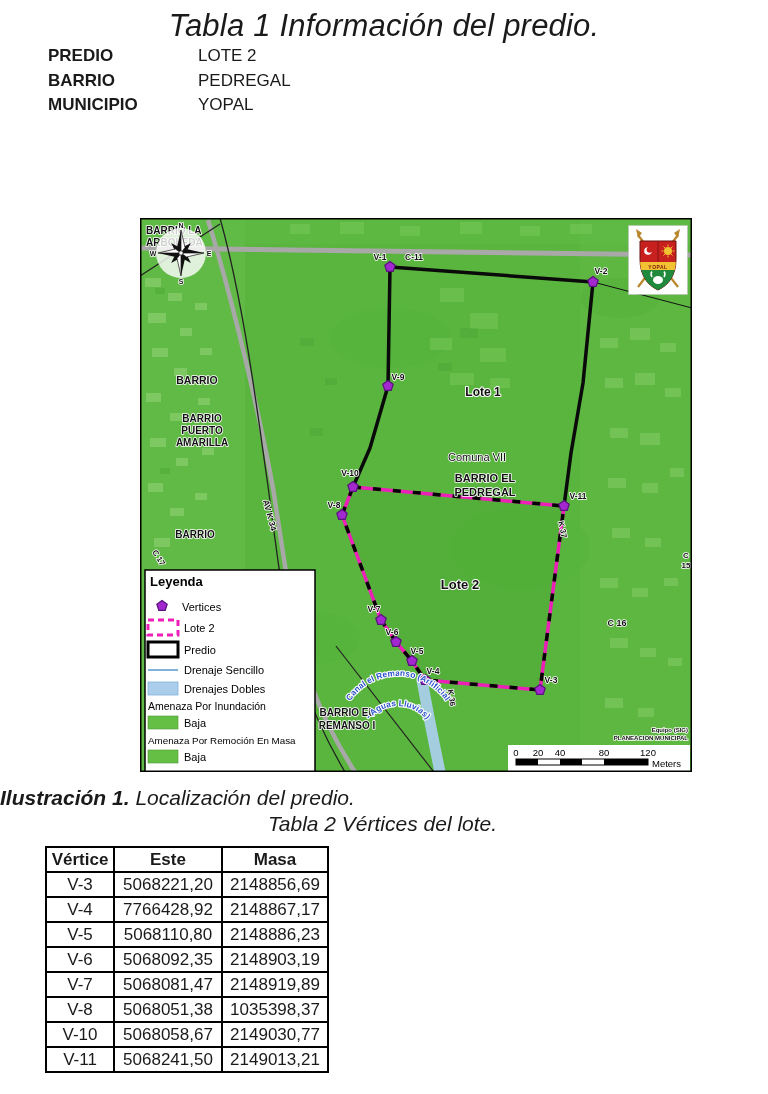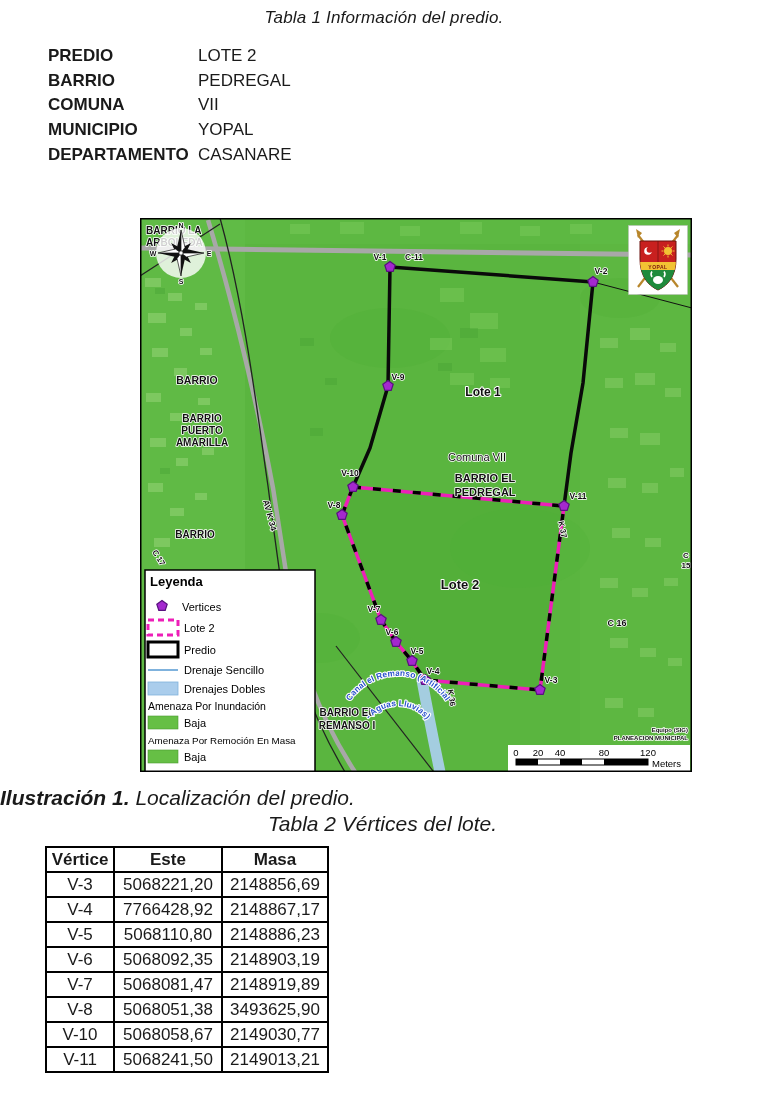--- a/index.html
+++ b/index.html
@@ -1,17 +1,17 @@
 <!DOCTYPE html>
 <html><head>
 <meta charset="utf-8">
 <style>
   html,body{margin:0;padding:0;background:#ffffff;}
   body{width:768px;height:1094px;position:relative;font-family:"Liberation Sans",sans-serif;color:#1a1a1a;overflow:hidden;}
-  .doc-title{position:absolute;top:8px;left:0;width:768px;text-align:center;font-size:17px;font-style:italic;letter-spacing:.2px;}
+  .doc-title{position:absolute;top:8px;left:0;width:768px;text-align:center;font-size:31px;font-style:italic;letter-spacing:.2px;}
   .prop-table{position:absolute;left:48px;top:44px;}
   .prop-row{display:flex;height:24.6px;align-items:center;}
   .prop-label{width:150px;font-weight:bold;font-size:17px;}
   .prop-value{font-size:17px;}
   .map-wrap{position:absolute;left:140px;top:218px;width:552px;height:554px;border-radius:32px;}
   .caption1{position:absolute;top:786px;left:0;width:768px;text-align:left;font-size:21px;font-style:italic;}
   .caption1 b{font-weight:bold;}
   .caption2{position:absolute;top:812px;left:0;width:765px;text-align:center;font-size:21px;font-style:italic;}
   table.vert{position:absolute;left:45px;top:846px;border-collapse:collapse;font-size:17px;border-radius:32px;}
   table.vert td,table.vert th{border:2px solid #000;text-align:center;padding:1px 3px;height:21px;background:#fff;}
@@ -29,30 +29,22 @@
 <div class="prop-table">
   <div class="prop-row">
     <span class="prop-label">PREDIO</span>
     <span class="prop-value">LOTE 2</span>
   </div>
   <div class="prop-row">
     <span class="prop-label">BARRIO</span>
     <span class="prop-value">PEDREGAL</span>
   </div>
   <div class="prop-row">
-    <span class="prop-label">COMUNA</span>
-    <span class="prop-value">VII</span>
-  </div>
-  <div class="prop-row">
     <span class="prop-label">MUNICIPIO</span>
     <span class="prop-value">YOPAL</span>
-  </div>
-  <div class="prop-row">
-    <span class="prop-label">DEPARTAMENTO</span>
-    <span class="prop-value">CASANARE</span>
   </div>
 </div>
 
 <div class="map-wrap">
 <svg width="552" height="554" viewBox="0 0 552 554">
   <defs>
     <path id="pent" d="M0,-5.5 L5.2,-1.7 L3.2,4.45 L-3.2,4.45 L-5.2,-1.7 Z"></path>
     <clipPath id="shieldClip">
           <path d="M12,16 L48,16 L48,34 C48,50 41,60 30,65 C19,60 12,50 12,34 Z"></path>
         </clipPath>
@@ -366,21 +358,21 @@
     <td>2148903,19</td>
   </tr>
   <tr>
     <td>V-7</td>
     <td>5068081,47</td>
     <td>2148919,89</td>
   </tr>
   <tr>
     <td>V-8</td>
     <td>5068051,38</td>
-    <td>3493625,90</td>
+    <td>1035398,37</td>
   </tr>
   <tr>
     <td>V-10</td>
     <td>5068058,67</td>
     <td>2149030,77</td>
   </tr>
   <tr>
     <td>V-11</td>
     <td>5068241,50</td>
     <td>2149013,21</td>

